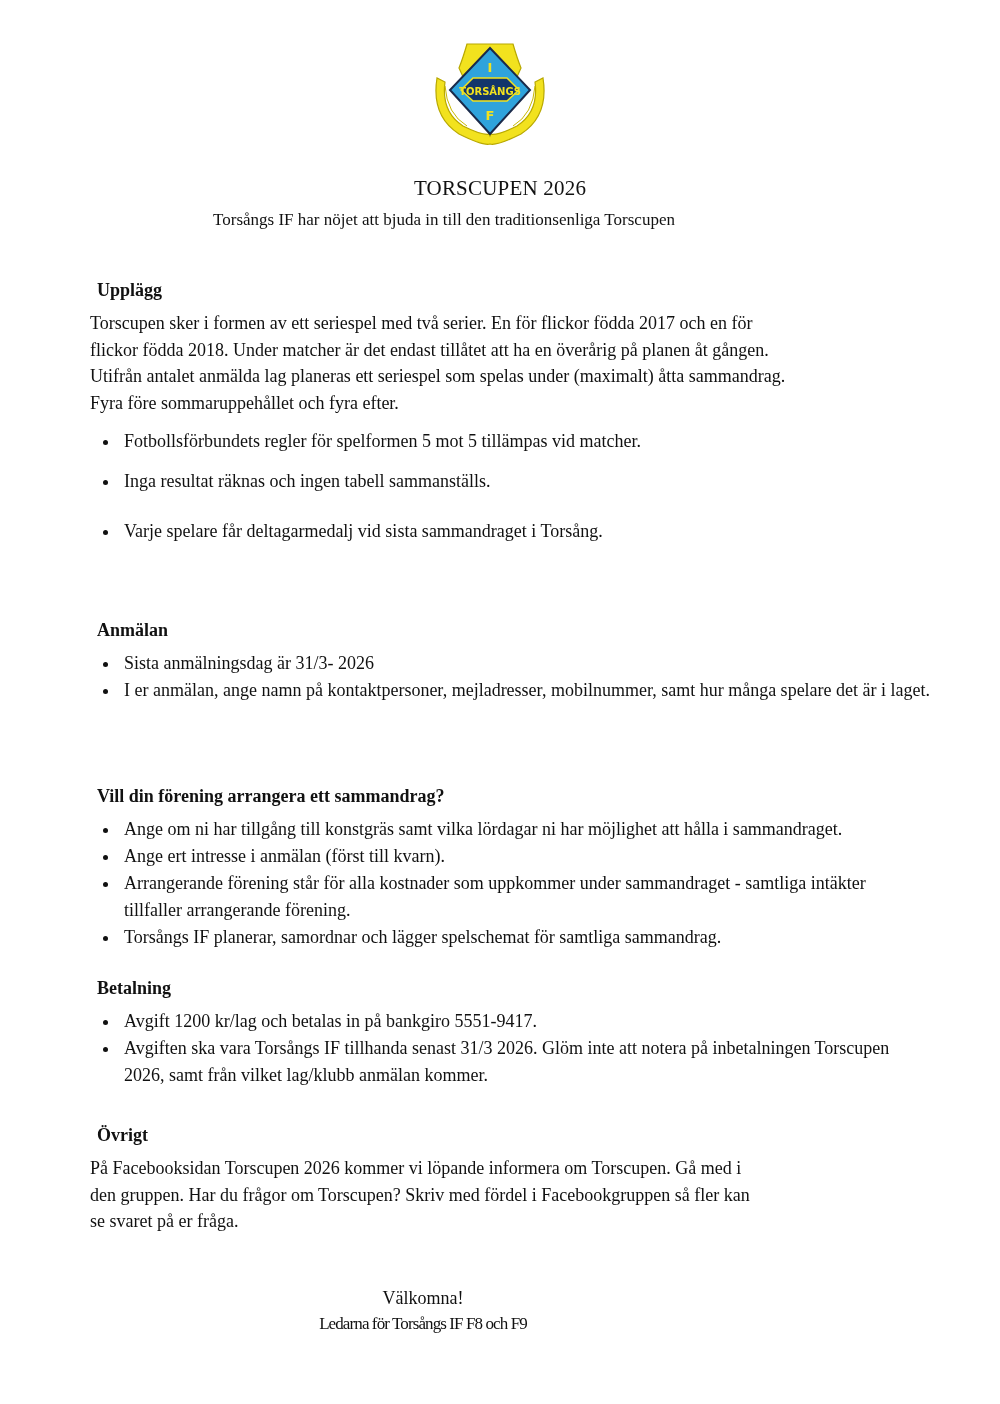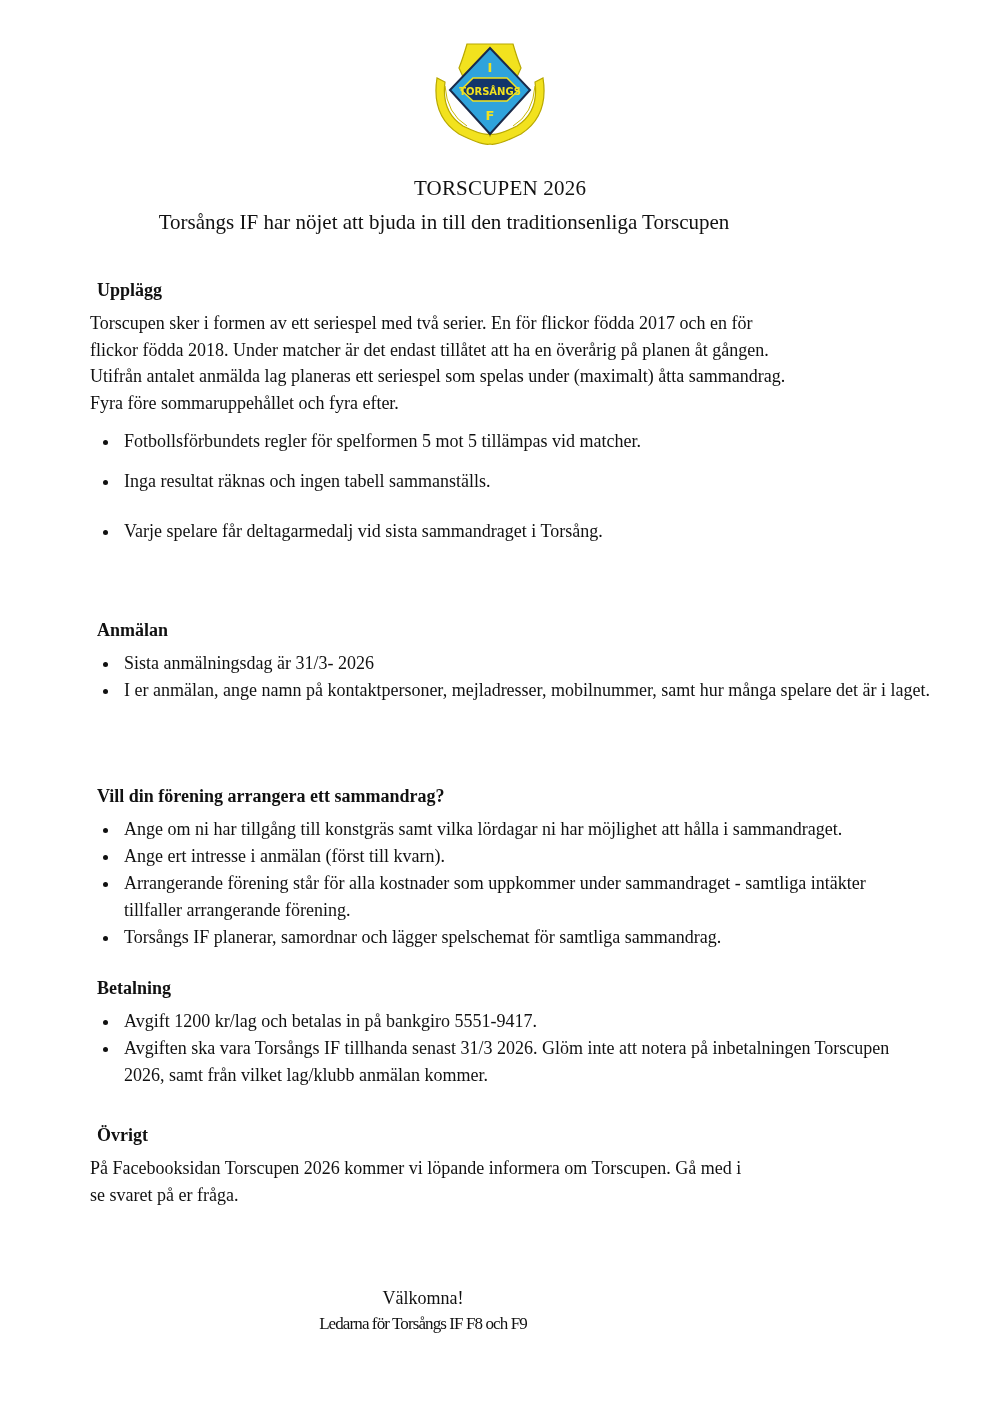--- a/index.html
+++ b/index.html
@@ -8,21 +8,21 @@
     font-family: "Liberation Serif", "DejaVu Serif", serif;
     color: #111111;
   }
   .logo { position: absolute; left: 425px; top: 38px; width: 130px; height: 112px; }
   .title {
     position: absolute; left: 0; width: 1000px; top: 176px;
     text-align: center; font-size: 21px; letter-spacing: 0.2px;
   }
   .subtitle {
     position: absolute; left: 0; width: 888px; top: 210px;
-    text-align: center; font-size: 21px;
+    text-align: center; font-size: 17px;
   }
   .section { position: absolute; left: 90px; width: 880px; }
   .h { font-weight: bold; font-size: 18px; line-height: 26px; margin: 7px; }
   .p { font-size: 18px; line-height: 26.5px; margin: 0; }
   ul { margin: 0; padding: 0; list-style: none; }
   li { position: relative; padding-left: 34px; font-size: 18px; line-height: 27px; }
   li::before {
     content: ""; position: absolute; left: 13px; top: 12px;
     width: 5px; height: 5px; border-radius: 50%; background: #111;
   }
@@ -92,17 +92,18 @@
   <p class="h">Betalning</p>
   <ul>
     <li>Avgift 1200 kr/lag och betalas in på bankgiro 5551-9417.</li>
     <li>Avgiften ska vara Torsångs IF tillhanda senast 31/3 2026. Glöm inte att notera på inbetalningen Torscupen 2026, samt från vilket lag/klubb anmälan kommer.</li>
   </ul>
 </div>
 
 <div class="section" style="top:1115px;">
   <p class="h">Övrigt</p>
   <p class="p">På Facebooksidan Torscupen 2026 kommer vi löpande informera om Torscupen. Gå med i</p>
+  <p class="p">den gruppen. Har du frågor om Torscupen? Skriv med fördel i Facebookgruppen så fler kan</p>
   <p class="p">se svaret på er fråga.</p>
 </div>
 
 <div class="footer welcome">Välkomna!</div>
 <div class="footer sign">Ledarna för Torsångs IF F8 och F9</div>
 
 </body></html>

